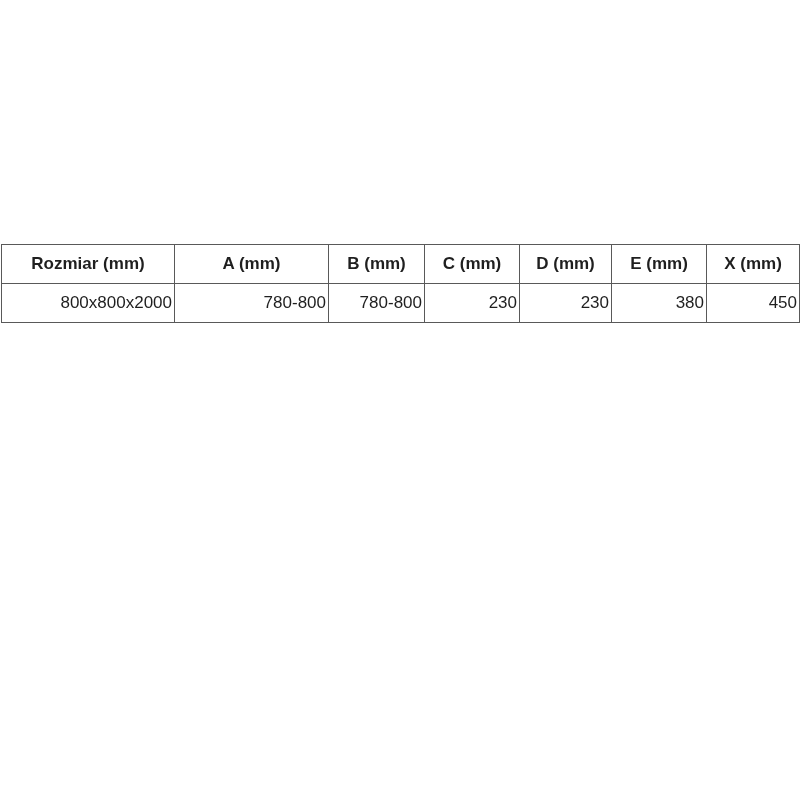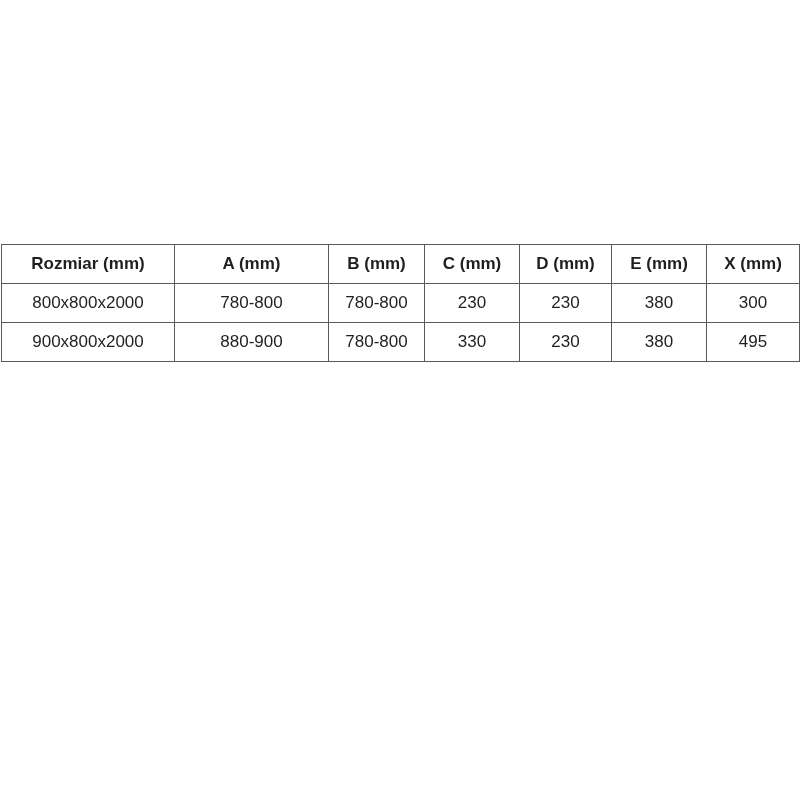--- a/index.html
+++ b/index.html
@@ -42,20 +42,21 @@
     white-space: nowrap;
   }
   table.spec-table tr {
     height: 38.87px;
   }
   table.spec-table th {
     font-weight: bold;
   }
   table.spec-table td {
     font-weight: normal;
+    text-align: right;
   }
   
   col.c0 { width: 173px; }
   col.c1 { width: 154px; }
   col.c2 { width: 96px; }
   col.c3 { width: 95px; }
   col.c4 { width: 92px; }
   col.c5 { width: 95px; }
   col.c6 { width: 93px; }
 </style>
@@ -86,27 +87,18 @@
           </tr>
       </thead>
       <tbody>
           <tr>
             <td>800x800x2000</td>
             <td>780-800</td>
             <td>780-800</td>
             <td>230</td>
             <td>230</td>
             <td>380</td>
-            <td>300</td>
-          </tr>
-          <tr>
-            <td>900x800x2000</td>
-            <td>880-900</td>
-            <td>780-800</td>
-            <td>330</td>
-            <td>230</td>
-            <td>380</td>
-            <td>495</td>
+            <td>450</td>
           </tr>
         </tbody>
     </table>
   </div>
 </div>
 
 </body></html>

